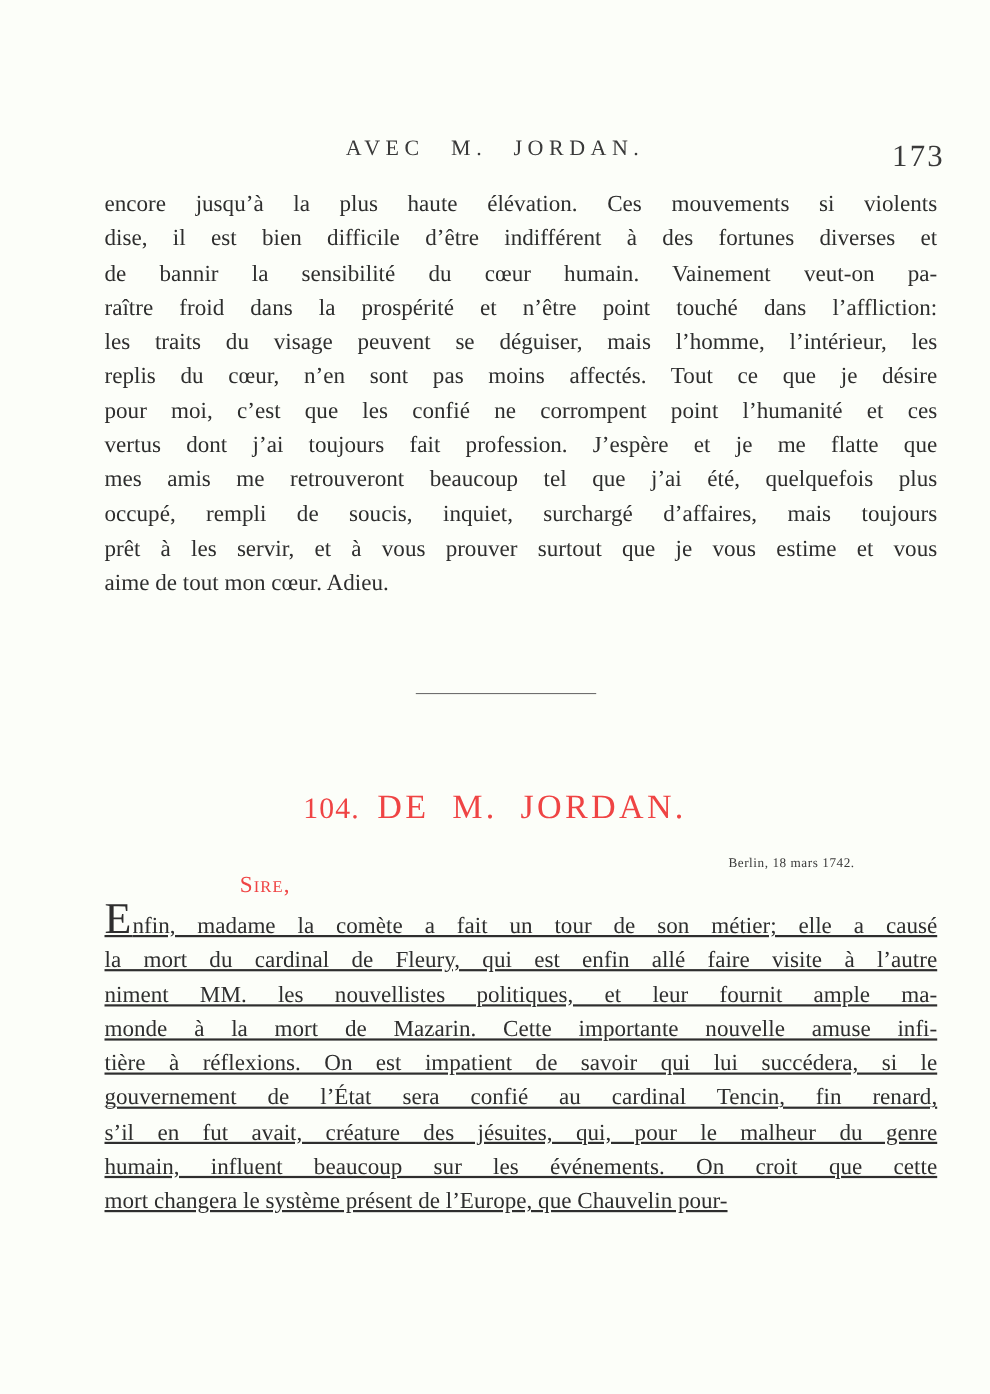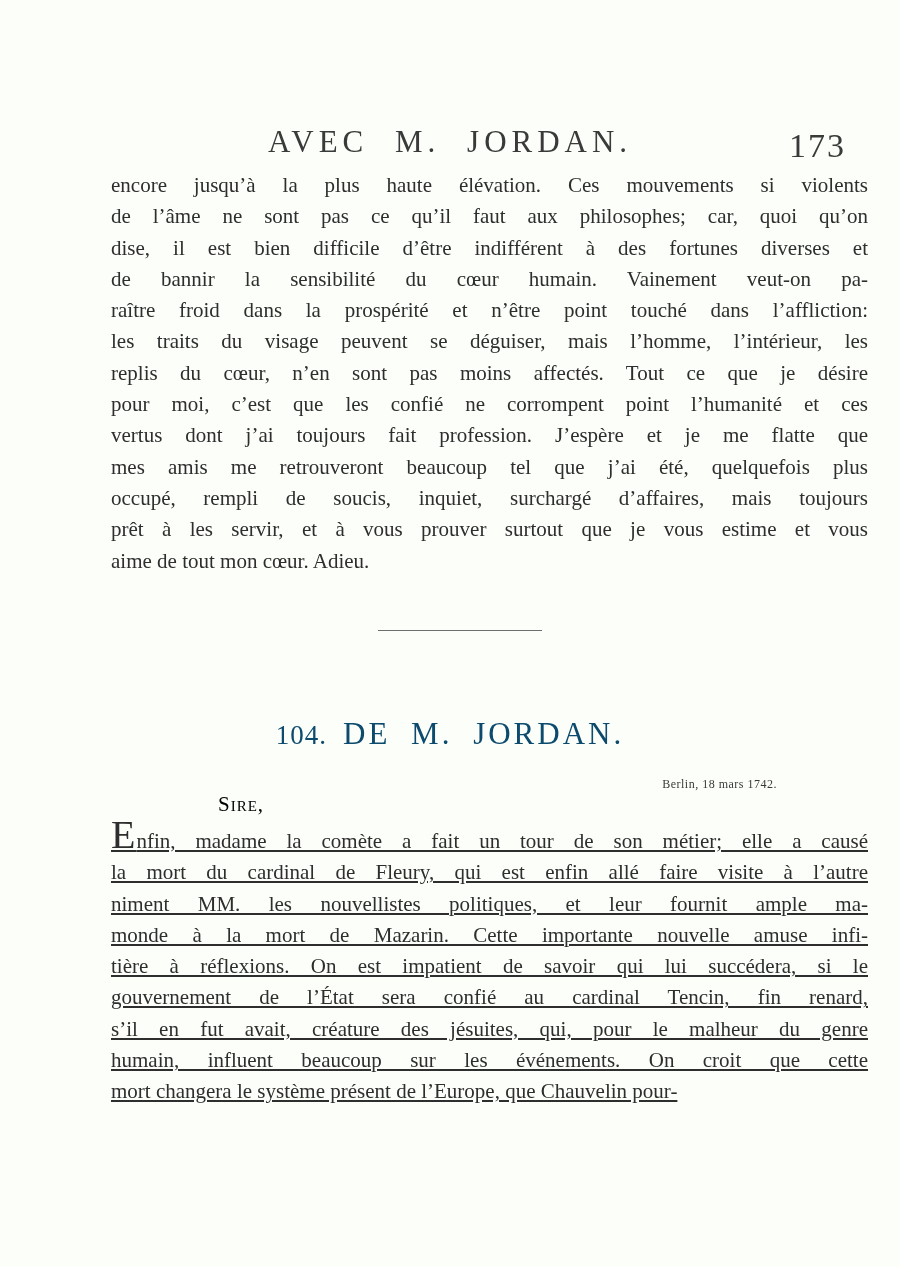--- a/index.html
+++ b/index.html
@@ -11,42 +11,41 @@
     background: #fcfef9;
     color: #2f2f2f;
     font-family: "Liberation Serif", "DejaVu Serif", serif;
     overflow: hidden;
   }
   
   .running-title {
     position: absolute;
     top: 124px; left: 0; right: 0;
     text-align: center;
-    font-size: 31px;
+    font-size: 20px;
     letter-spacing: 5px;
     word-spacing: 14px;
     color: #3a3a3a;
   }
   .page-number {
     position: absolute;
-    top: 127px; right: 54px;
-    font-size: 34px;
+    top: 127px; right: 41px;
+    font-size: 28px;
     letter-spacing: 2px;
     color: #3a3a3a;
     font-variant-numeric: oldstyle-nums;
   }
   
   .body-block {
     position: absolute;
     left: 95px;
     width: 757px;
     font-size: 21px;
     line-height: 31.3px;
     color: #2e2e2e;
-    margin-left: 16px;
   }
   .para-prev { top: 170px; }
   .para-letter { top: 826px; text-decoration: underline; }
   .line {
     text-align: justify;
     text-align-last: justify;
     text-justify: inter-word;
     height: 31.3px;
     overflow: visible;
     white-space: normal;
@@ -64,21 +63,21 @@
     position: absolute;
     top: 630px; left: 378px;
     width: 164px; height: 0;
     border-top: 1.5px solid #6f6f6f;
   }
   
   .letter-heading {
     position: absolute;
     top: 716px; left: 0; right: 0;
     text-align: center;
-    color: #0c4a6e;
+    color: #ef4444;
     white-space: nowrap;
   }
   .letter-number {
     font-size: 27px;
     letter-spacing: 1px;
     font-variant-numeric: oldstyle-nums;
     margin-right: 16px;
   }
   .letter-title {
     font-size: 31px;
@@ -92,36 +91,35 @@
     letter-spacing: 0.5px;
     color: #3a3a3a;
     font-variant-numeric: oldstyle-nums;
   }
   .salutation {
     position: absolute;
     top: 792px; left: 218px;
     font-size: 21px;
     font-variant: small-caps;
     letter-spacing: 1px;
-    color: #000000;
+    color: #ef4444;
     text-align: right;
   }
 </style>
 </head>
 <body>
 
 <div class="page">
 
   <div class="running-title">AVEC M. JORDAN.</div>
 
   <div class="page-number">173</div>
 
   <div class="body-block para-prev">
       <div class="line">encore jusqu’à la plus haute élévation. Ces mouvements si violents</div>
-      <div class="line">de l’âme ne sont pas ce qu’il faut aux philosophes; car, quoi qu’on</div>
       <div class="line">dise, il est bien difficile d’être indifférent à des fortunes diverses et</div>
       <div class="line">de bannir la sensibilité du cœur humain. Vainement veut-on pa-</div>
       <div class="line">raître froid dans la prospérité et n’être point touché dans l’affliction:</div>
       <div class="line">les traits du visage peuvent se déguiser, mais l’homme, l’intérieur, les</div>
       <div class="line">replis du cœur, n’en sont pas moins affectés. Tout ce que je désire</div>
       <div class="line">pour moi, c’est que les confié ne corrompent point l’humanité et ces</div>
       <div class="line">vertus dont j’ai toujours fait profession. J’espère et je me flatte que</div>
       <div class="line">mes amis me retrouveront beaucoup tel que j’ai été, quelquefois plus</div>
       <div class="line">occupé, rempli de soucis, inquiet, surchargé d’affaires, mais toujours</div>
       <div class="line">prêt à les servir, et à vous prouver surtout que je vous estime et vous</div>

